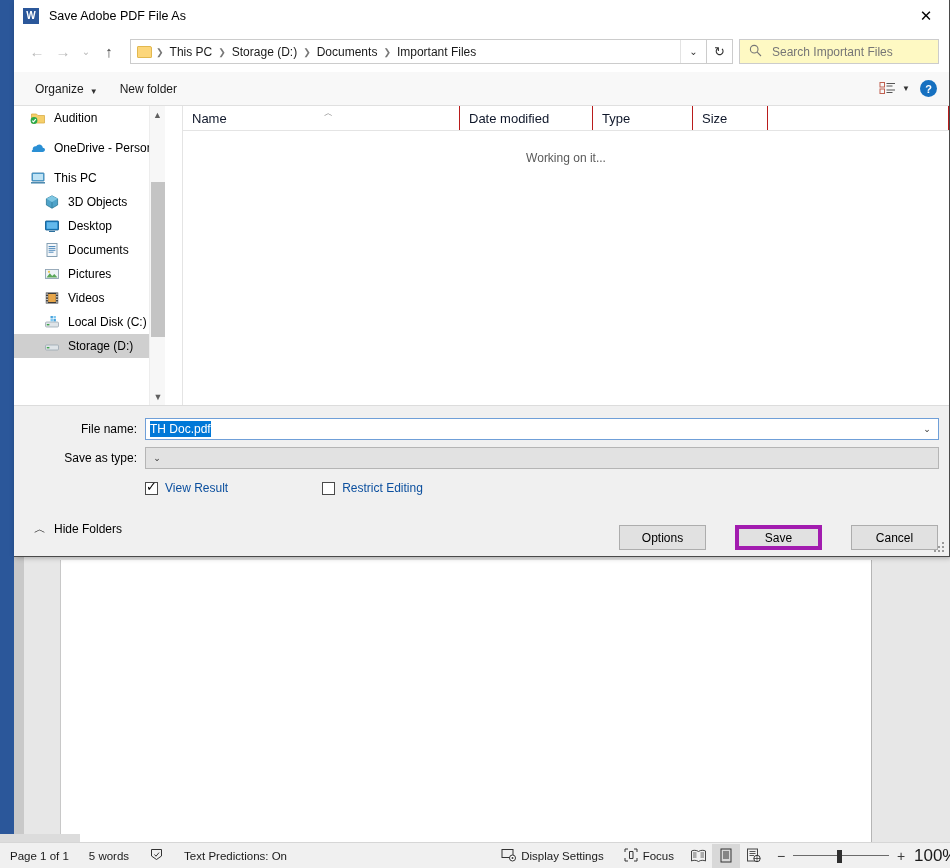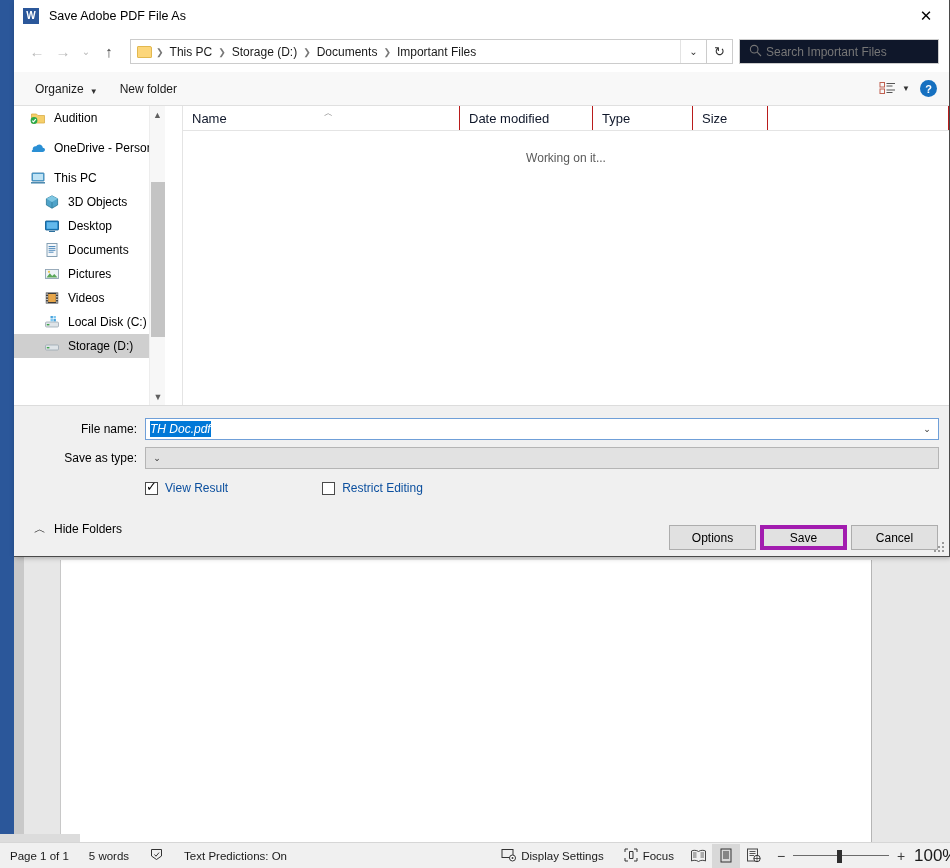--- a/index.html
+++ b/index.html
@@ -72,22 +72,22 @@
   #addressbar {
     flex: 1; height: 25px; margin-left: 8px; background: #ffffff; border: 1px solid #cccccc;
     display: flex; align-items: center; font-size: 12px; color: #1a1a1a; padding-left: 6px;
   }
   .crumb-folder { width: 15px; height: 12px; background: #fcd67a; border: 1px solid #e2b84f; border-radius: 1px 2px 1px 1px; margin-right: 3px; }
   .crumb { padding: 0 5px; white-space: nowrap; }
   .crumb-sep { color: #777; font-size: 9px; padding: 0 1px; }
   #addr-dropdown { margin-left: auto; width: 26px; height: 23px; display: flex; align-items: center; justify-content: center; color: #333; font-size: 10px; border-left: 1px solid #e3e3e3; }
   #addr-refresh { width: 26px; height: 23px; display: flex; align-items: center; justify-content: center; color: #333; font-size: 13px; border-left: 1px solid #e3e3e3; }
   #searchbox {
-    width: 200px; height: 25px; margin-left: 6px; border: 1px solid #cccccc; background: #0f172a;
-    display: flex; align-items: center; gap: 4px; padding-left: 9px; font-size: 12px; color: #767676;
+    width: 200px; height: 25px; margin-left: 6px; border: 1px solid #cccccc; background: #fef9c3;
+    display: flex; align-items: center; gap: 10px; padding-left: 9px; font-size: 12px; color: #767676;
   }
 
   
   #dlg-cmdbar {
     height: 34px; background: #f8f8f8; border-bottom: 1px solid #e0e0e0;
     display: flex; align-items: center; padding: 0 12px; gap: 4px; flex: 0 0 34px;
   }
   .cmd-item { font-size: 12px; color: #1a1a1a; padding: 5px 9px; display: flex; align-items: flex-end; gap: 6px; }
   .caret { font-size: 8px; color: #333; }
   #cmd-right { margin-left: auto; display: flex; align-items: center; gap: 10px; }
@@ -121,35 +121,35 @@
   #sort-caret { position: absolute; left: 141px; top: 1px; font-size: 9px; color: #7a7a7a; }
   #filelist { flex: 1; position: relative; background: #ffffff; }
   #working-text { position: absolute; left: 0; right: 0; top: 20px; text-align: center; font-size: 12px; color: #5a5a5a; }
 
   
   #dlg-form { background: #f0f0f0; border-top: 1px solid #dcdcdc; padding: 10px 0 0 0; flex: 0 0 auto; }
   .frow { display: flex; align-items: center; height: 26px; margin-bottom: 3px; }
   .flabel { width: 131px; text-align: right; padding-right: 8px; font-size: 12px; color: #000; }
   .fcombo { flex: 1; margin-right: 10px; height: 22px; display: flex; align-items: center; border: 1px solid #6f9fd8; background: #fff; }
   .fcombo.plain { border: 1px solid #b5b5b5; background: #e2e2e2; }
-  .fval { flex: 1; font-size: 12px; padding-left: 4px; color: #000; font-style: italic; }
+  .fval { flex: 1; font-size: 12px; padding-left: 4px; color: #000; }
   .fval .sel { background: #0078d7; color: #ffffff; padding: 1px 0; }
   .fcaret { width: 22px; display: flex; align-items: center; justify-content: center; font-size: 9px; color: #333; }
   #checkrow { display: flex; align-items: center; height: 28px; padding-left: 131px; }
   .chk { display: flex; align-items: center; gap: 7px; font-size: 12px; color: #0b4f9e; }
   .chkbox { width: 13px; height: 13px; border: 1px solid #4a4a4a; background: #fff; position: relative; }
   .chkbox.checked::after {
     content: "✓"; position: absolute; left: 0px; top: -3px; font-size: 13px; color: #000; line-height: 13px;
   }
   #chk2 { margin-left: 94px; }
 
   
   #dlg-footer { height: 54px; background: #f0f0f0; display: flex; align-items: center; padding: 0 11px; flex: 0 0 54px; position: relative; }
   #hide-folders { display: flex; align-items: center; gap: 8px; font-size: 12px; color: #000; padding-left: 9px; }
-  #btn-group { margin-left: auto; display: flex; gap: 4px; margin-top: 17px; }
+  #btn-group { margin-left: auto; display: flex; gap: 29px; margin-top: 17px; }
   .dlg-btn {
     width: 87px; height: 25px; background: #e1e1e1; border: 1px solid #adadad;
     font-size: 12px; color: #000; display: flex; align-items: center; justify-content: center;
   }
   .dlg-btn.default { border: 4px solid #a21caf; background: #e1e1e1; text-align: right; }
   #resize-grip { position: absolute; right: 3px; bottom: 2px; width: 12px; height: 12px; }
   .grip-dot { position: absolute; width: 2px; height: 2px; background: #9a9a9a; }
 </style>
 </head>
 <body>

